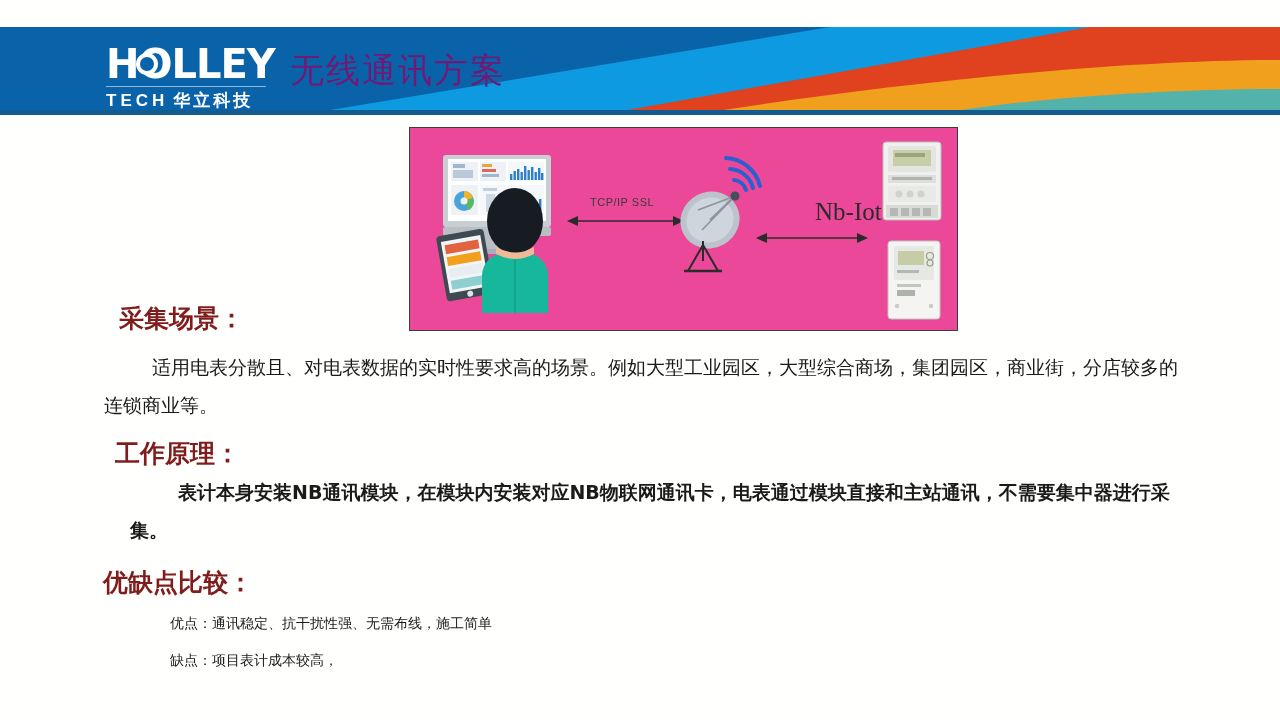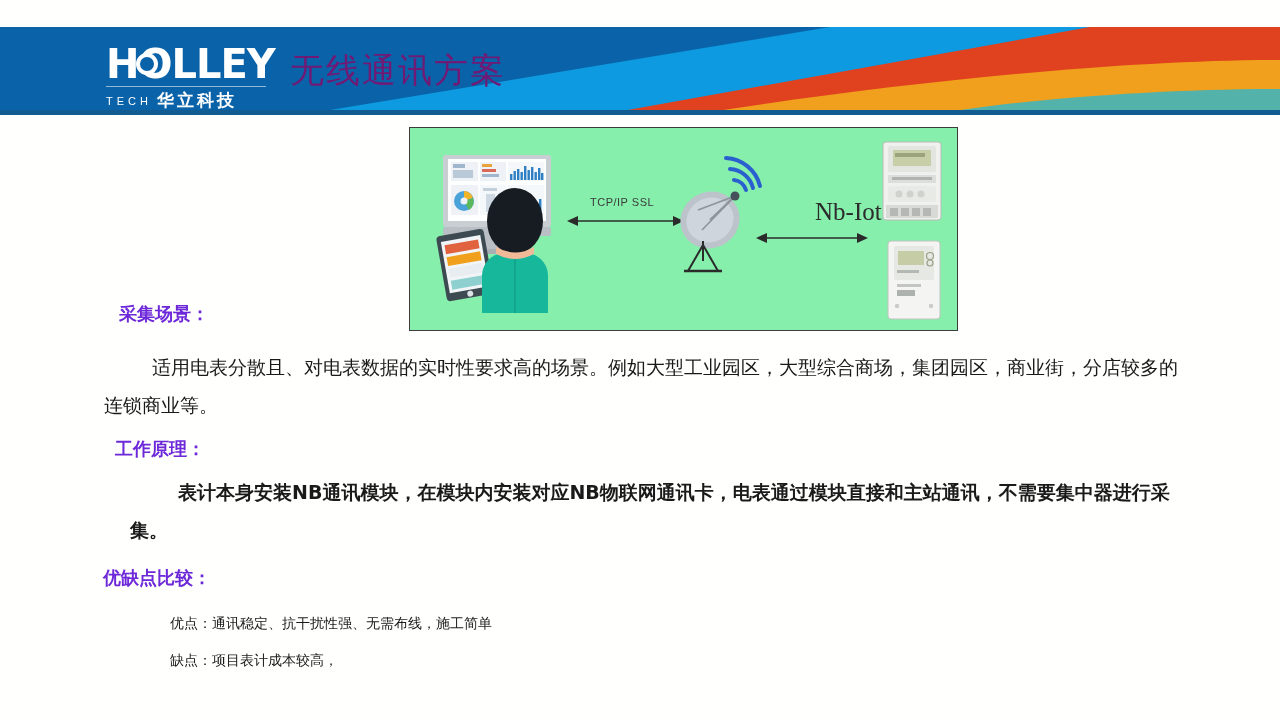--- a/index.html
+++ b/index.html
@@ -73,23 +73,23 @@
   }
   .logo-sub {
     margin-top: 2px;
     display: flex;
     align-items: center;
     gap: 5px;
     border-top: 1px solid rgba(255,255,255,0.55);
     padding-top: 2px;
   }
   .logo-sub-en {
-    font-size: 11px;
+    font-size: 17px;
     letter-spacing: 4px;
-    font-weight: normal;
+    font-weight: bold;
     color: #ffffff;
   }
   .logo-sub-cn {
     font-size: 17px;
     letter-spacing: 3px;
     font-weight: bold;
     color: #ffffff;
   }
 
   .header-title {
@@ -105,21 +105,21 @@
   }
 
   
   .diagram-frame {
     position: absolute;
     left: 409px;
     top: 127px;
     width: 549px;
     height: 204px;
     border: 1.5px solid #3c3c3c;
-    background: #86efac;
+    background: #ec4899;
     box-sizing: border-box;
   }
   .diagram-inner {
     position: relative;
     width: 100%;
     height: 100%;
   }
   .diag-label {
     position: absolute;
     color: #3b3b3b;
@@ -138,22 +138,22 @@
     font-size: 25px;
     font-family: "Liberation Serif", "DejaVu Serif", serif;
     color: #2b2b2b;
     margin-left: 43px;
   }
 
   
   .section-head {
     position: absolute;
     font-weight: bold;
-    font-size: 18px;
-    color: #6d28d9;
+    font-size: 25px;
+    color: #7f1d1d;
     white-space: nowrap;
     font-family: "DejaVu Sans", sans-serif;
   }
   .head-scene   { left: 119px; top: 302px; }
   .head-princ   { left: 115px; top: 437px; }
   .head-compare { left: 103px; top: 566px; }
 
   .para {
     position: absolute;
     font-size: 19px;

